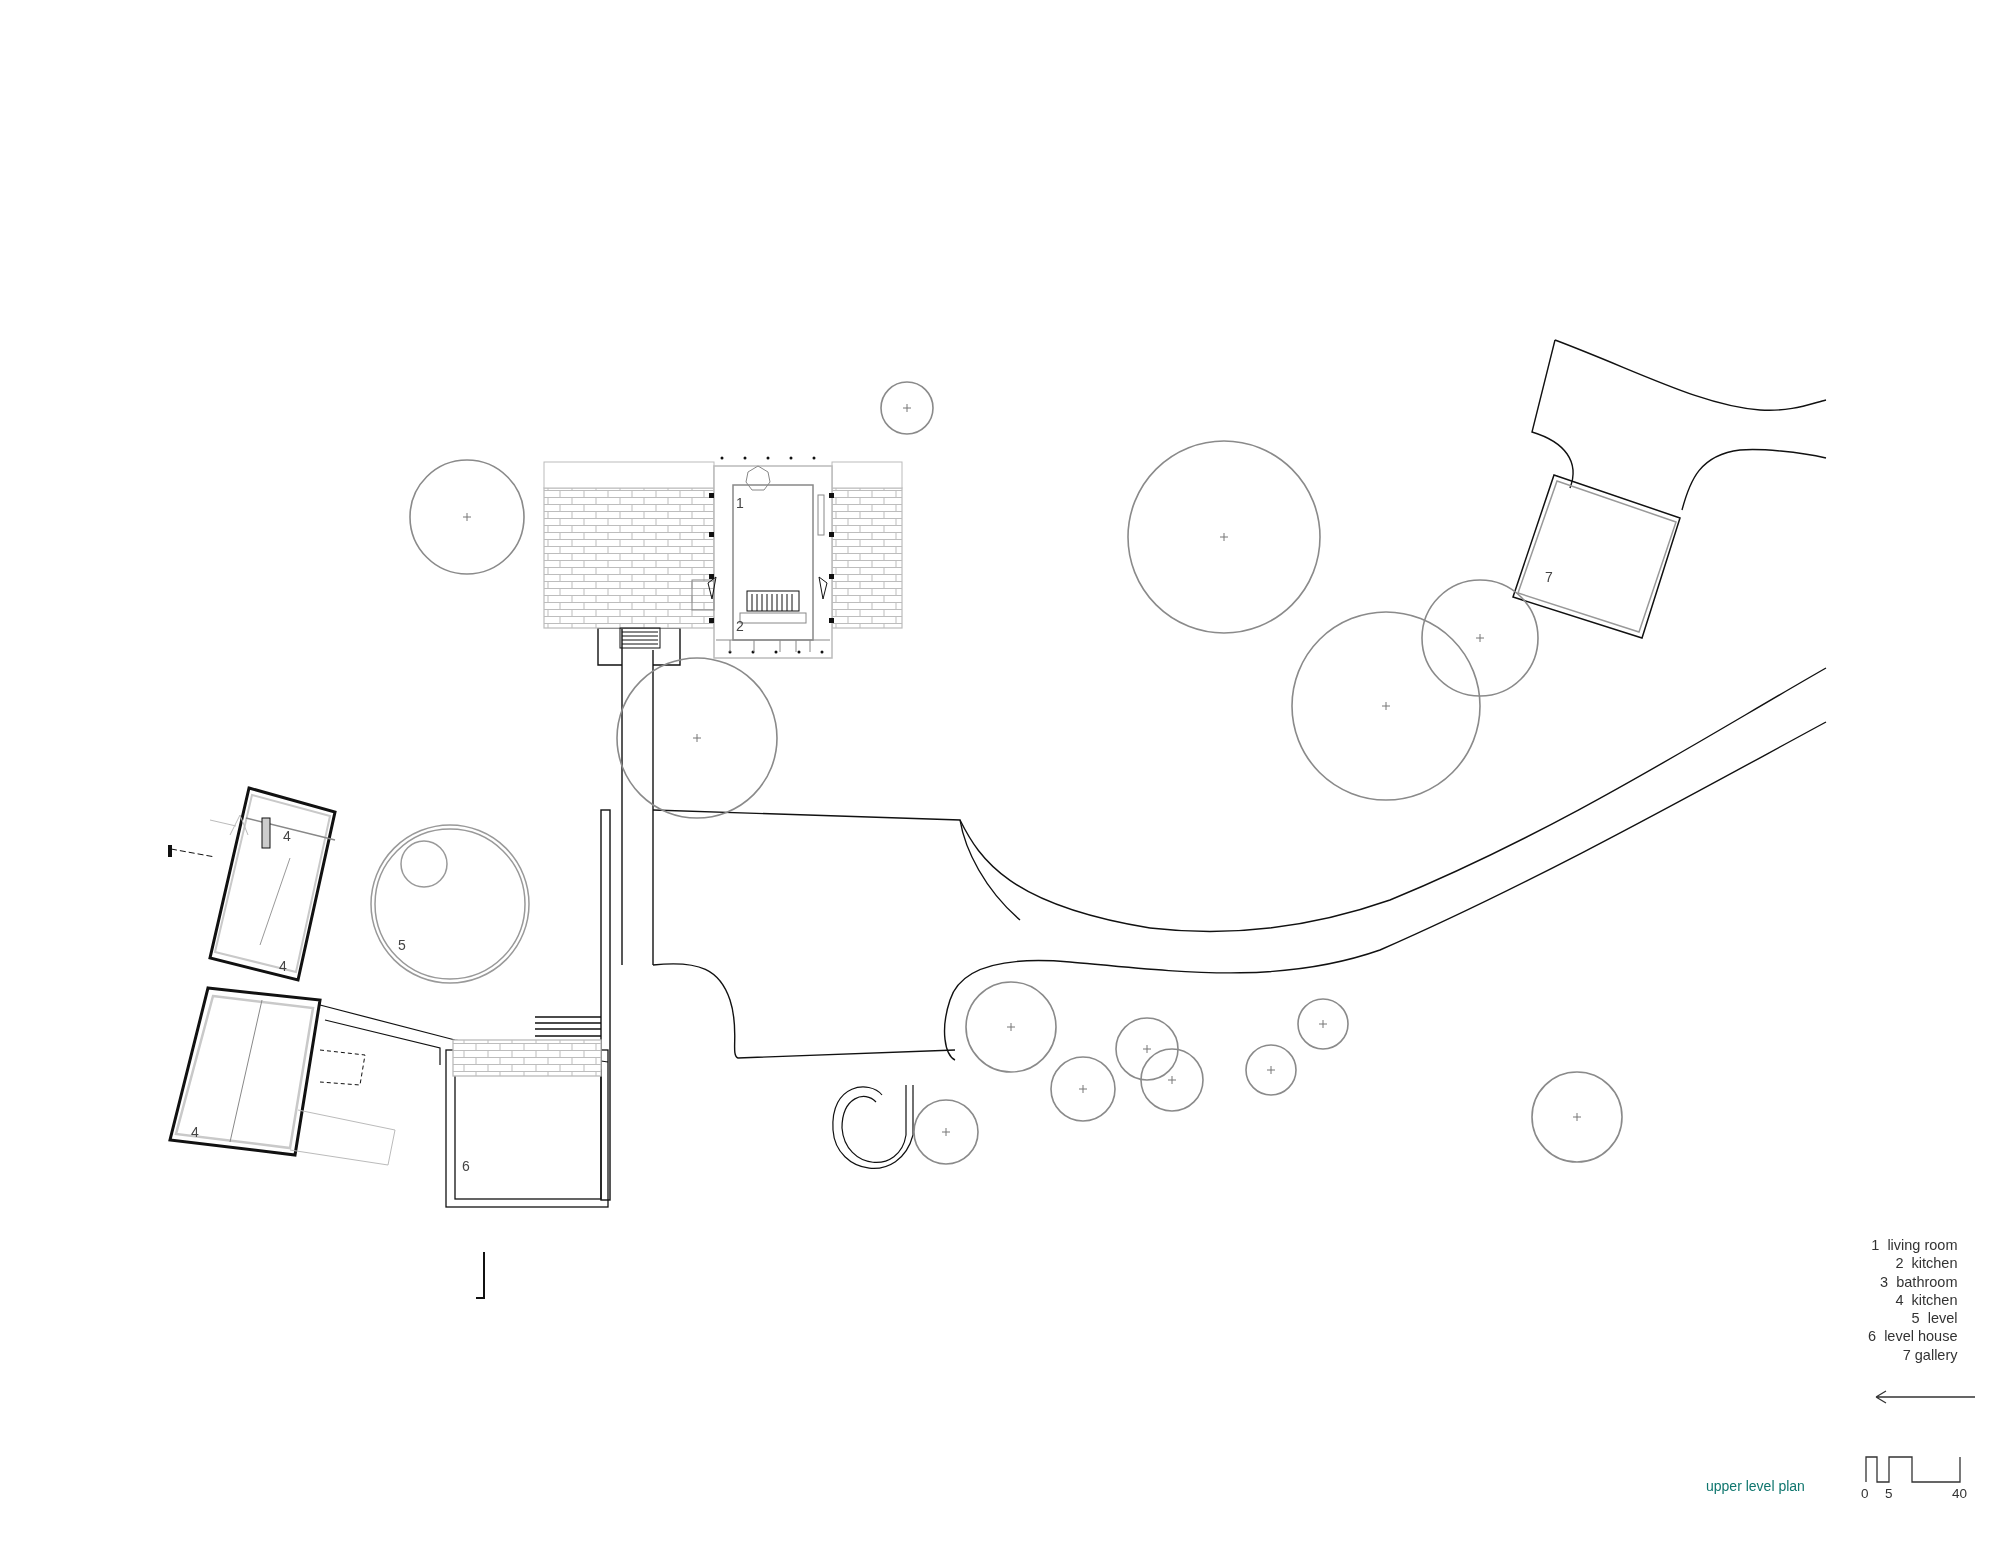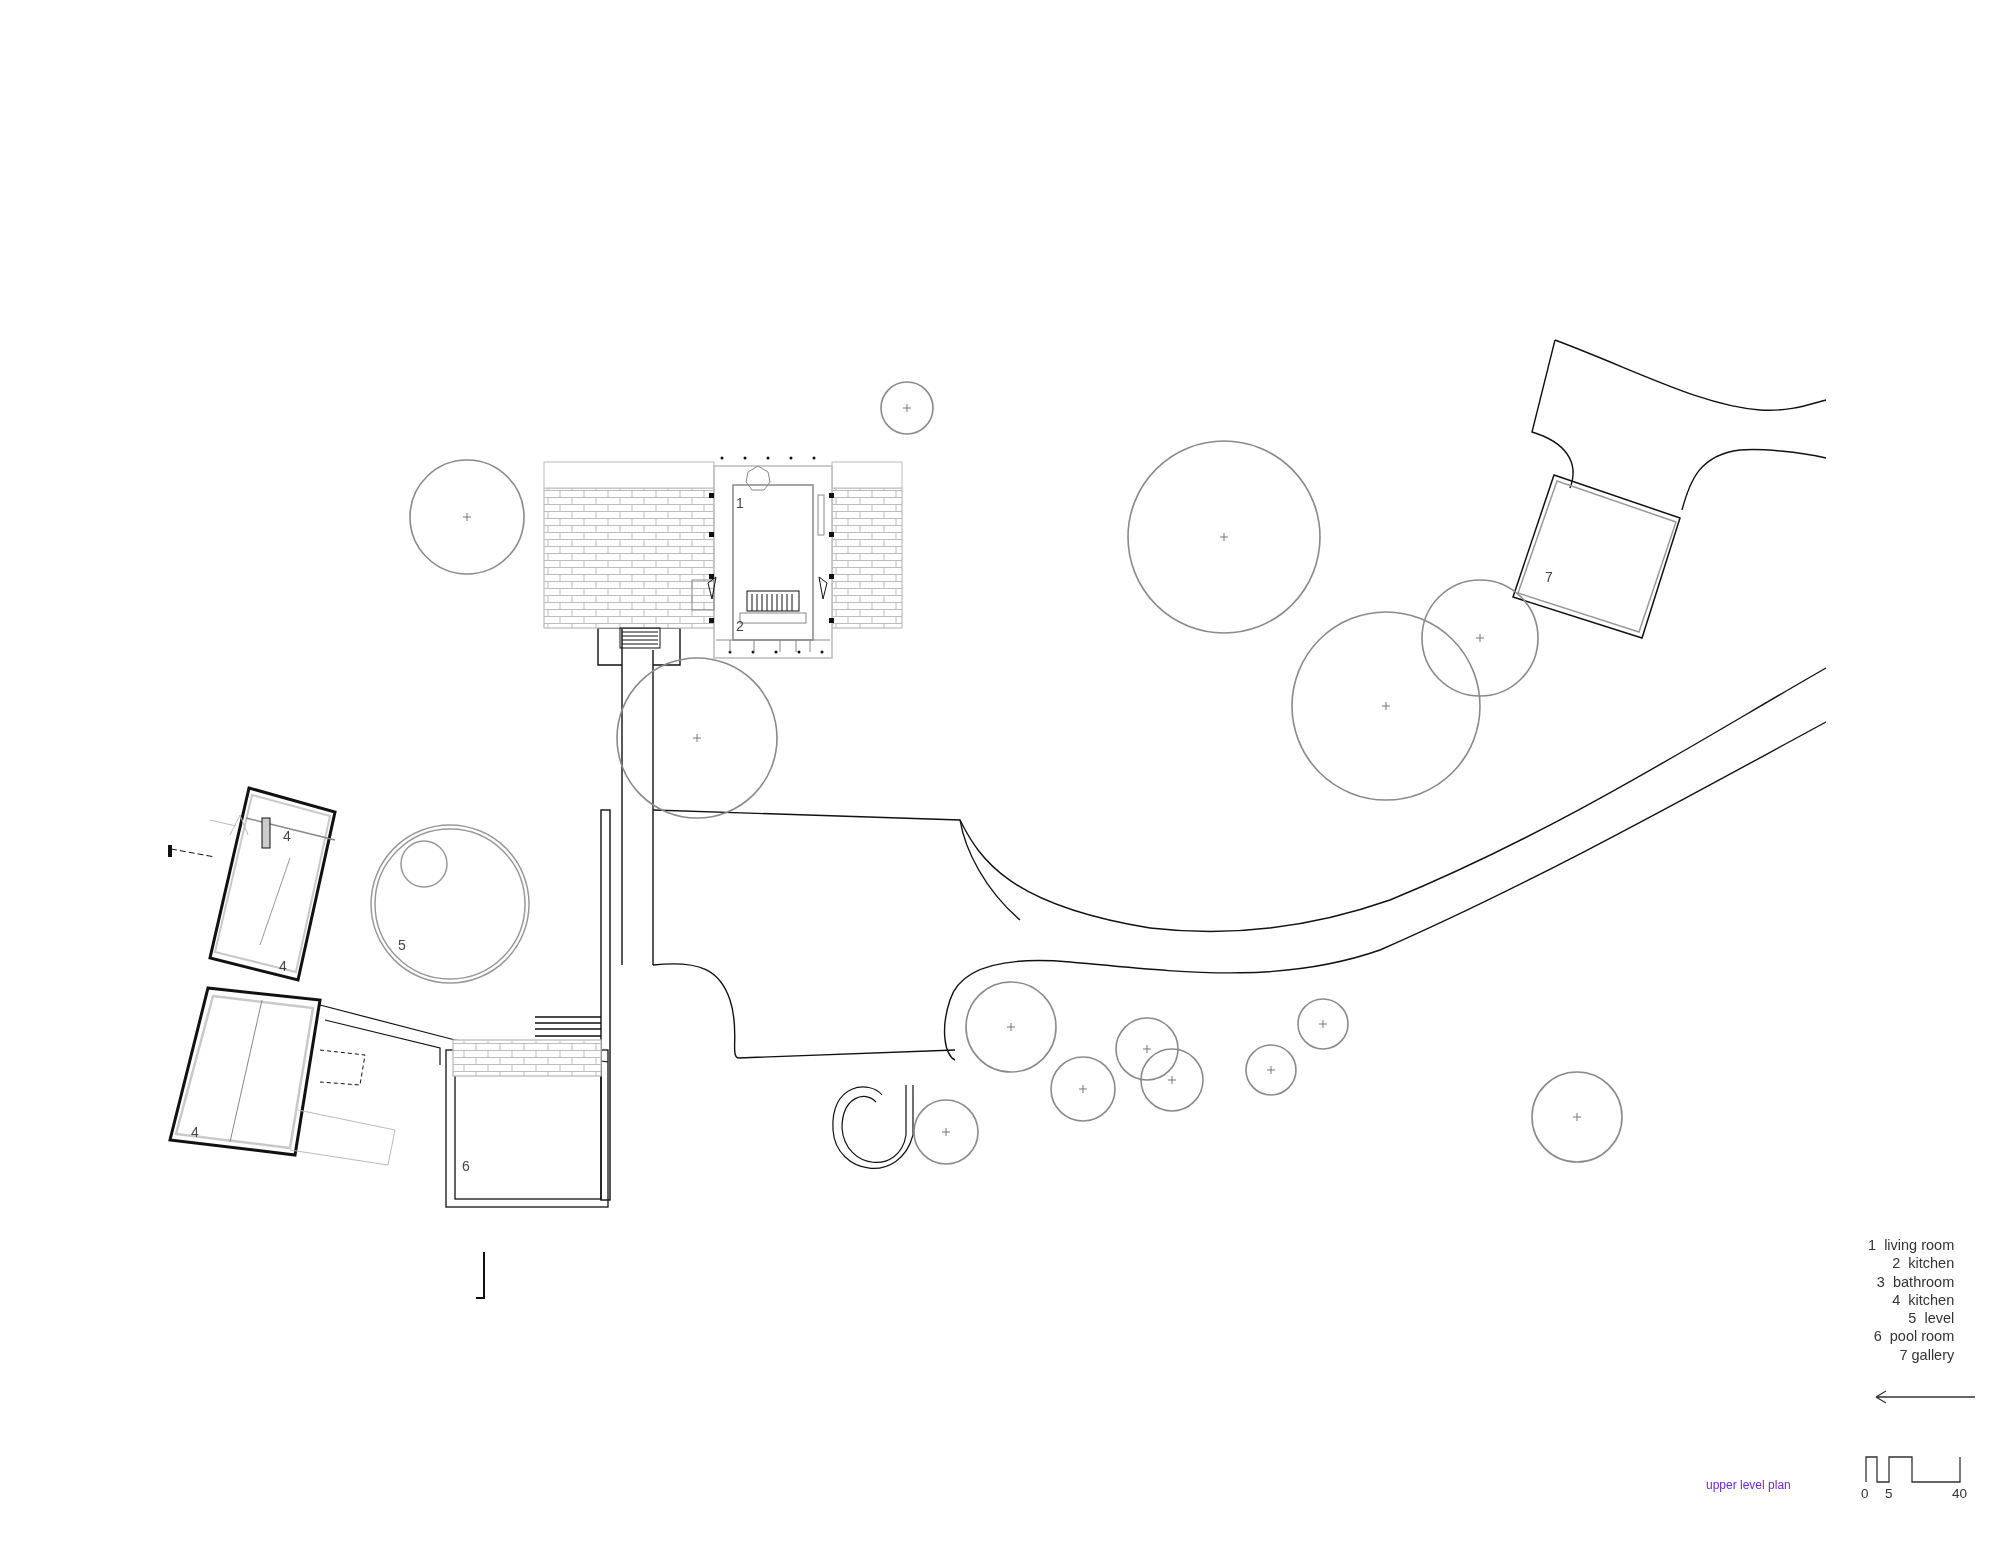--- a/index.html
+++ b/index.html
@@ -1,21 +1,21 @@
 <!DOCTYPE html>
 <html><head>
 <meta charset="utf-8">
 <style>
   html, body { margin: 0; padding: 0; background: #ffffff; }
   body { width: 2000px; height: 1548px; position: relative; overflow: hidden;
          font-family: "Liberation Sans", sans-serif; color: #333; }
   #plan { position: absolute; left: 0; top: 0; }
   .legend { position: absolute; left: 1868px; top: 1236px; font-size: 14.5px; line-height: 18.3px; color: #333; }
   .legend .row { white-space: pre; text-align: right; }
-  .title { position: absolute; left: 1706px; top: 1478px; font-size: 12px; color: #6d28d9; }
+  .title { position: absolute; left: 1706px; top: 1478px; font-size: 14px; color: #0f766e; }
   .room-label { position: absolute; font-size: 14px; color: #444; }
   .scale-lbl { position: absolute; font-size: 13.5px; color: #333; }
 </style>
 </head>
 <body>
 
 <svg id="plan" width="2000" height="1548" viewBox="0 0 2000 1548" xmlns="http://www.w3.org/2000/svg">
   <defs>
     <pattern id="brick" width="24" height="14" patternUnits="userSpaceOnUse">
       <rect width="24" height="14" fill="#fff"></rect>
@@ -172,20 +172,20 @@
 <div class="room-label" style="left:398px;top:937px">5</div>
 <div class="room-label" style="left:462px;top:1158px">6</div>
 <div class="room-label" style="left:1545px;top:569px">7</div>
 
 <div class="legend">
   <div class="row"><span>1</span>  <span>living room</span></div>
   <div class="row"><span>2</span>  <span>kitchen</span></div>
   <div class="row"><span>3</span>  <span>bathroom</span></div>
   <div class="row"><span>4</span>  <span>kitchen</span></div>
   <div class="row"><span>5</span>  <span>level</span></div>
-  <div class="row"><span>6</span>  <span>pool room</span></div>
+  <div class="row"><span>6</span>  <span>level house</span></div>
   <div class="row"><span>7</span> <span>gallery</span></div>
 </div>
 
 <div class="title">upper level plan</div>
 <div class="scale-lbl" style="left:1861px;top:1486px">0</div>
 <div class="scale-lbl" style="left:1885px;top:1486px">5</div>
 <div class="scale-lbl" style="left:1952px;top:1486px">40</div>
 
 </body></html>

